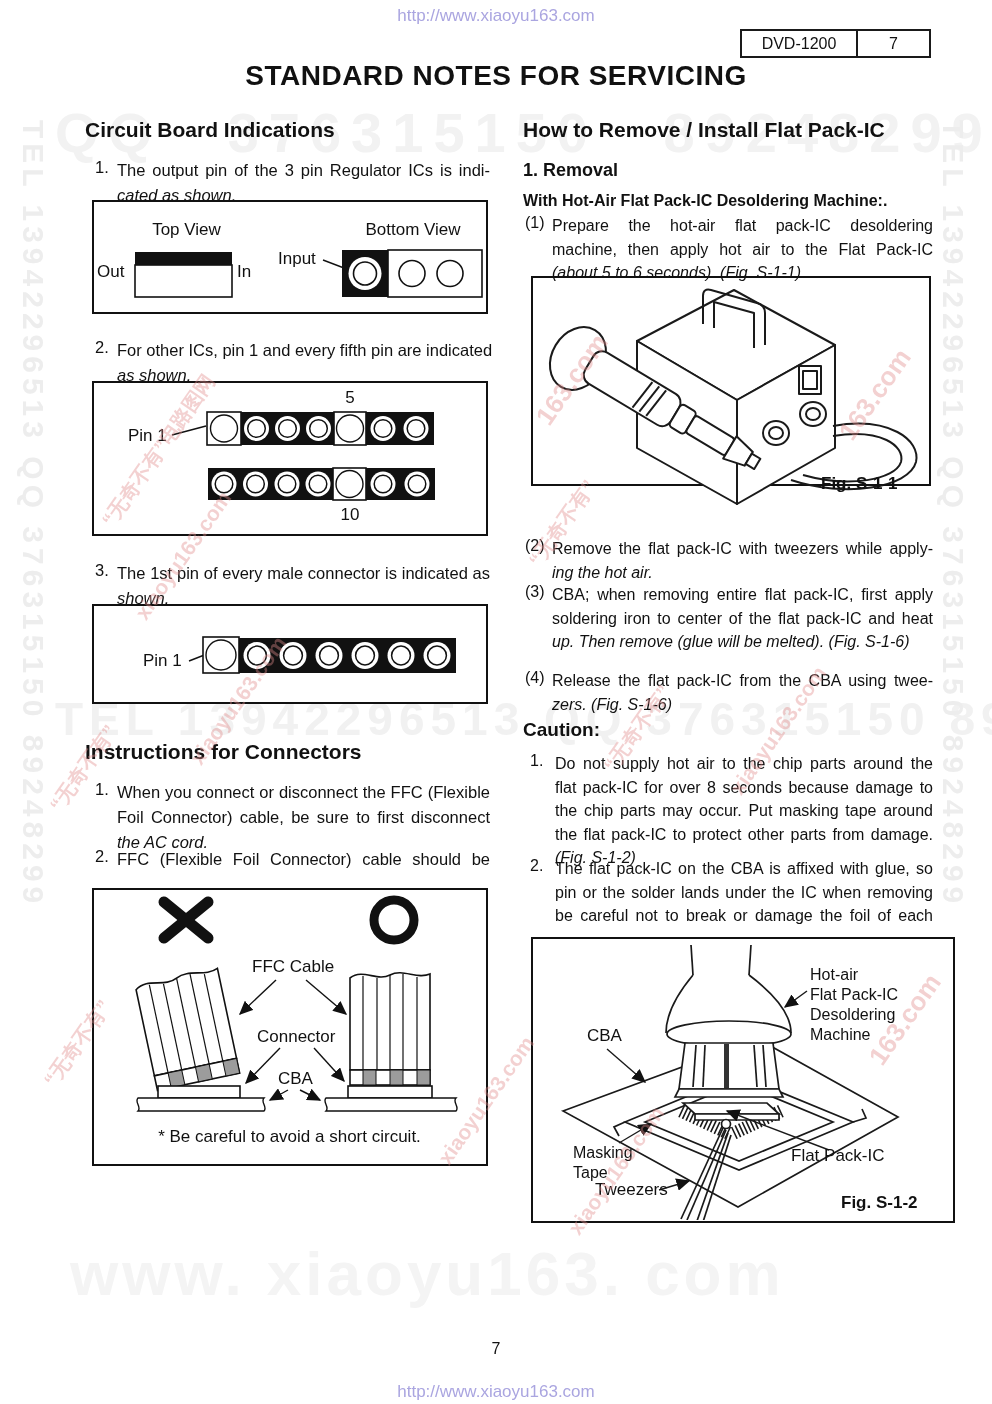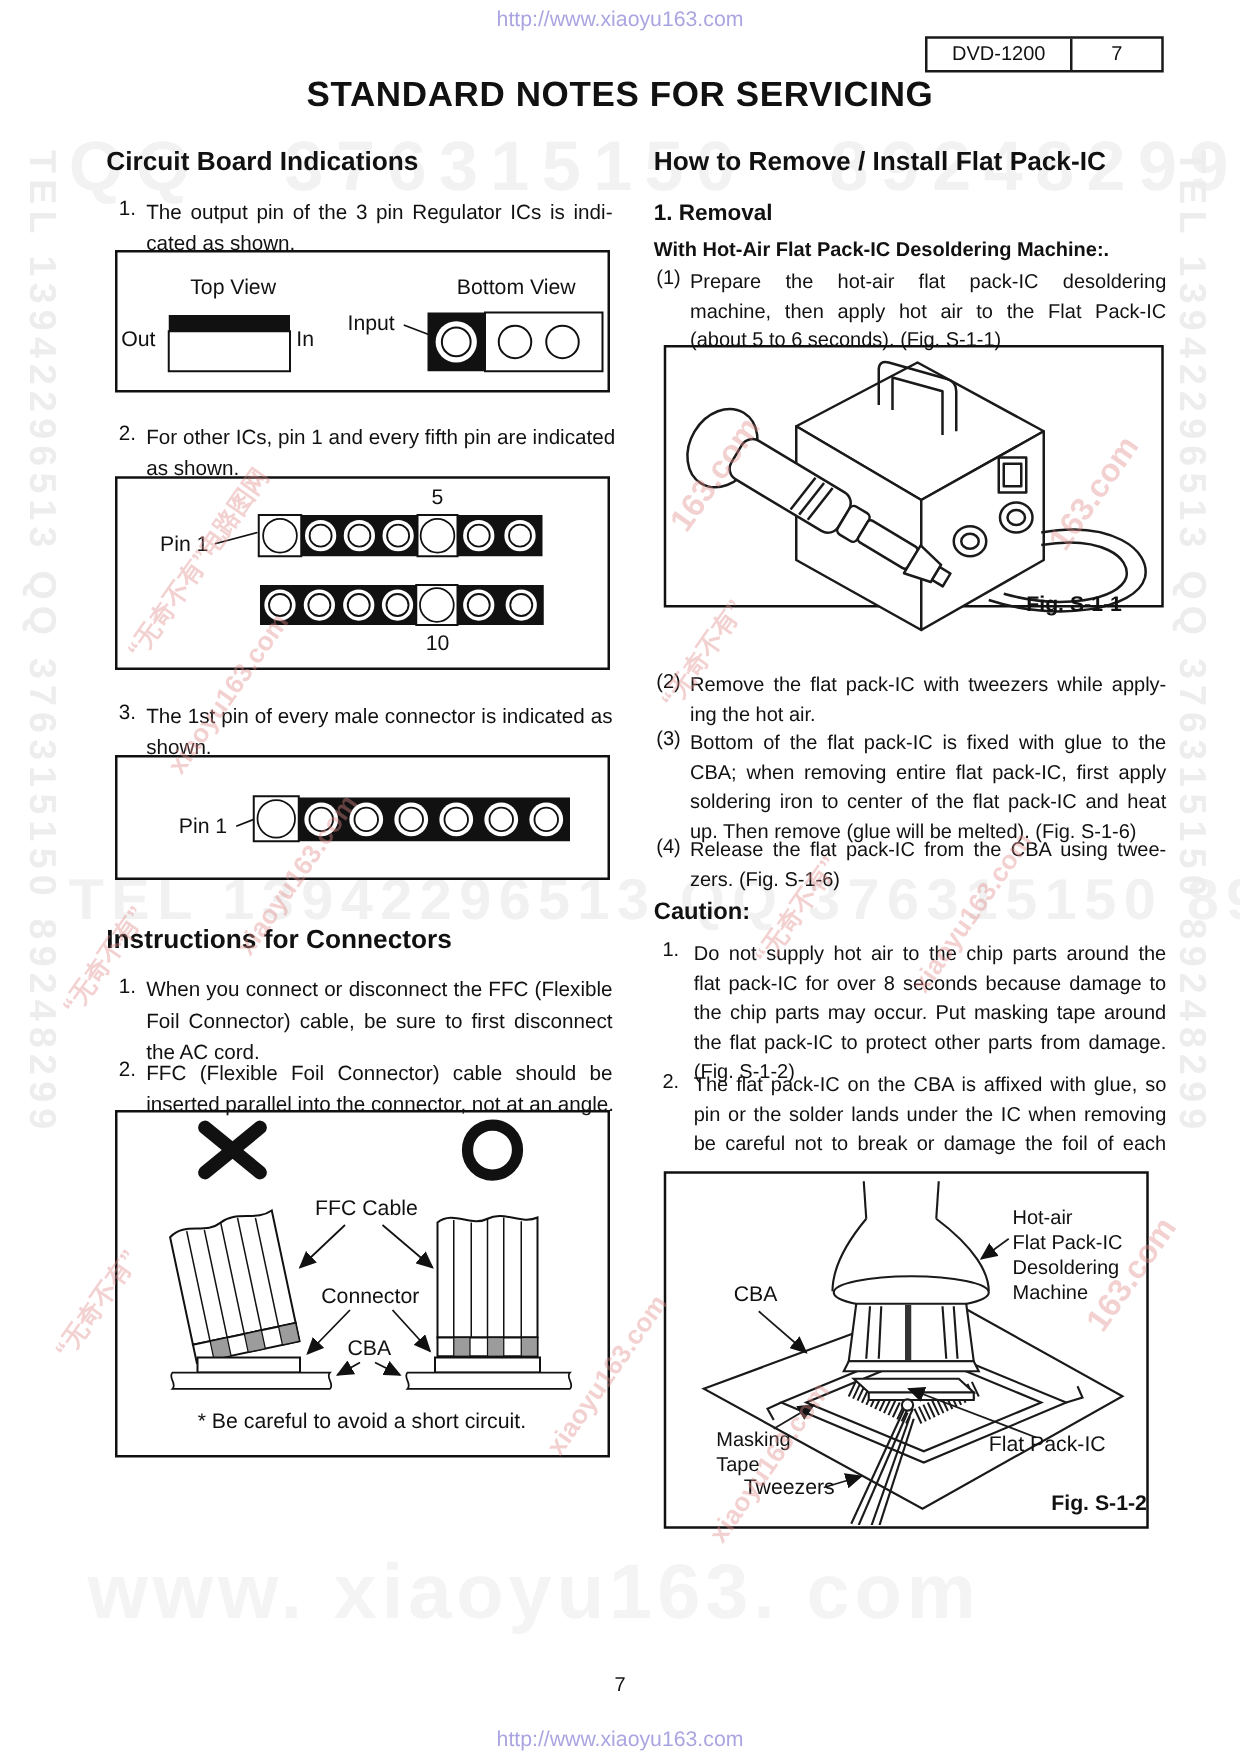--- a/index.html
+++ b/index.html
@@ -21,21 +21,21 @@
   
   #lcol{position:absolute;left:85px;top:0;width:405px;height:1300px;font-size:16.5px;}
   #rcol{position:absolute;left:523px;top:0;width:410px;height:1300px;font-size:16px;}
   .h2{font-size:21px;font-weight:bold;}
   .h3{font-size:18px;font-weight:bold;}
   .bold-line{font-size:16px;font-weight:bold;white-space:nowrap;}
   .para{position:absolute;display:flex;}
   .mk{flex:0 0 22px;}
   .lns{flex:1;min-width:0;}
   .jl{display:block;text-align:justify;text-align-last:justify;white-space:nowrap;}
-  .ln{display:block;white-space:nowrap;}
+  .ln{display:block;white-space:nowrap;font-style:italic;}
   #lcol .jl,#lcol .ln{line-height:25px;}
   #rcol .jl,#rcol .ln{line-height:23.5px;}
   #lcol .para{left:10px;width:395px;}
   #rcol .step{left:2px;width:408px;}
   #rcol .step .mk{flex:0 0 27px;}
   #rcol .cau{left:7px;width:403px;}
   #rcol .cau .mk{flex:0 0 25px;}
   
   .figbox{position:absolute;box-sizing:border-box;border:2.5px solid #111;}
   .figbox svg{position:absolute;left:0;top:0;}
@@ -180,21 +180,20 @@
       <span class="lns">
         <span class="jl">When you connect or disconnect the FFC (Flexible</span>
         <span class="jl">Foil Connector) cable, be sure to first disconnect</span>
         <span class="ln">the AC cord.</span>
       </span>
     </div>
     <div class="para" style="top:847px;">
       <span class="mk">2.</span>
       <span class="lns">
         <span class="jl">FFC (Flexible Foil Connector) cable should be</span>
-        <span class="ln">inserted parallel into the connector, not at an angle.</span>
       </span>
     </div>
 
     <div class="figbox" style="left:7px;top:888px;width:396px;height:278px;">
       <svg width="391" height="273" viewBox="0 0 391 273">
         <defs>
           <marker id="m4" markerWidth="11" markerHeight="9" refX="9" refY="4.5" orient="auto">
             <path d="M0,0 L10,4.5 L0,9 z" fill="#111"></path>
           </marker>
         </defs>
@@ -301,21 +300,20 @@
     <div class="para step" style="top:537px;">
       <span class="mk">(2)</span>
       <span class="lns">
         <span class="jl">Remove the flat pack-IC with tweezers while apply-</span>
         <span class="ln">ing the hot air.</span>
       </span>
     </div>
     <div class="para step" style="top:583px;">
       <span class="mk">(3)</span>
       <span class="lns">
-        <span class="jl">Bottom of the flat pack-IC is fixed with glue to the</span>
         <span class="jl">CBA; when removing entire flat pack-IC, first apply</span>
         <span class="jl">soldering iron to center of the flat pack-IC and heat</span>
         <span class="ln">up. Then remove (glue will be melted). (Fig. S-1-6)</span>
       </span>
     </div>
     <div class="para step" style="top:669px;">
       <span class="mk">(4)</span>
       <span class="lns">
         <span class="jl">Release the flat pack-IC from the CBA using twee-</span>
         <span class="ln">zers. (Fig. S-1-6)</span>
@@ -336,21 +334,21 @@
     </div>
     <div class="para cau" style="top:857px;">
       <span class="mk">2.</span>
       <span class="lns">
         <span class="jl">The flat pack-IC on the CBA is affixed with glue, so</span>
         <span class="jl">pin or the solder lands under the IC when removing</span>
         <span class="jl">be careful not to break or damage the foil of each</span>
       </span>
     </div>
 
-    <div class="figbox" style="left:8px;top:937px;width:388px;height:286px;">
+    <div class="figbox" style="left:8px;top:937px;width:424px;height:286px;">
       <svg width="395" height="281" viewBox="0 0 395 281">
         <defs>
           <marker id="m12" markerWidth="11" markerHeight="9" refX="9" refY="4.5" orient="auto">
             <path d="M0,0 L10,4.5 L0,9 z" fill="#111"></path>
           </marker>
         </defs>
         <g stroke="#1a1a1a" fill="none" stroke-width="1.7">
 
           <polygon points="30,172 225,100 365,178 205,268"></polygon>
 

